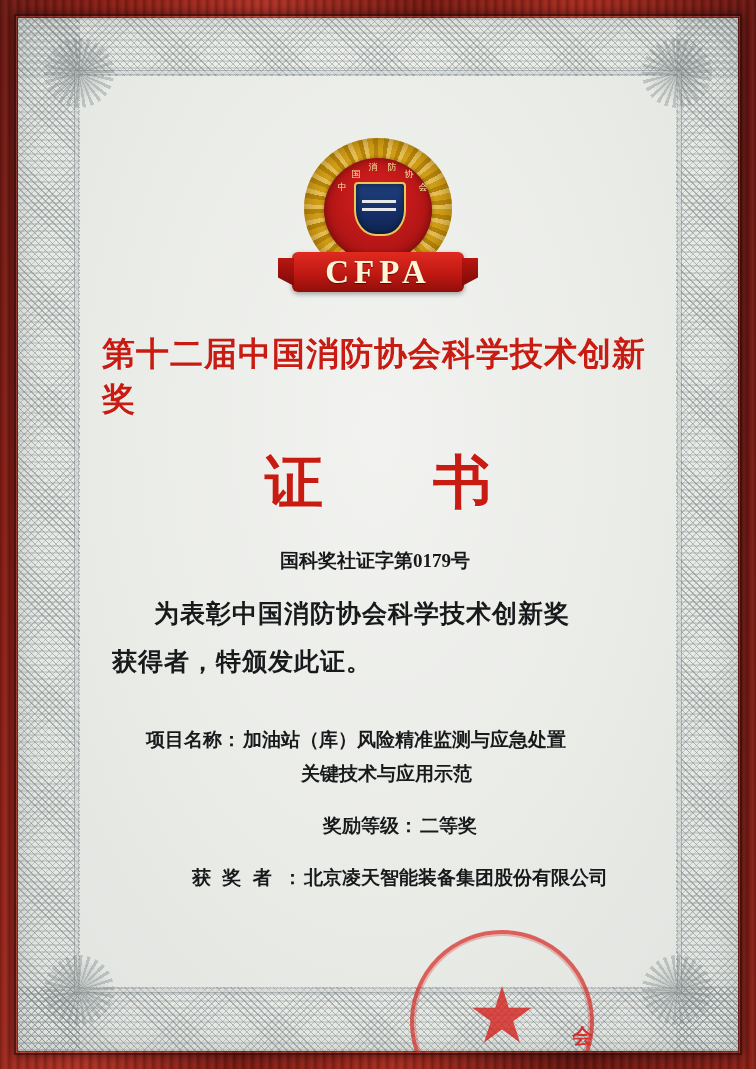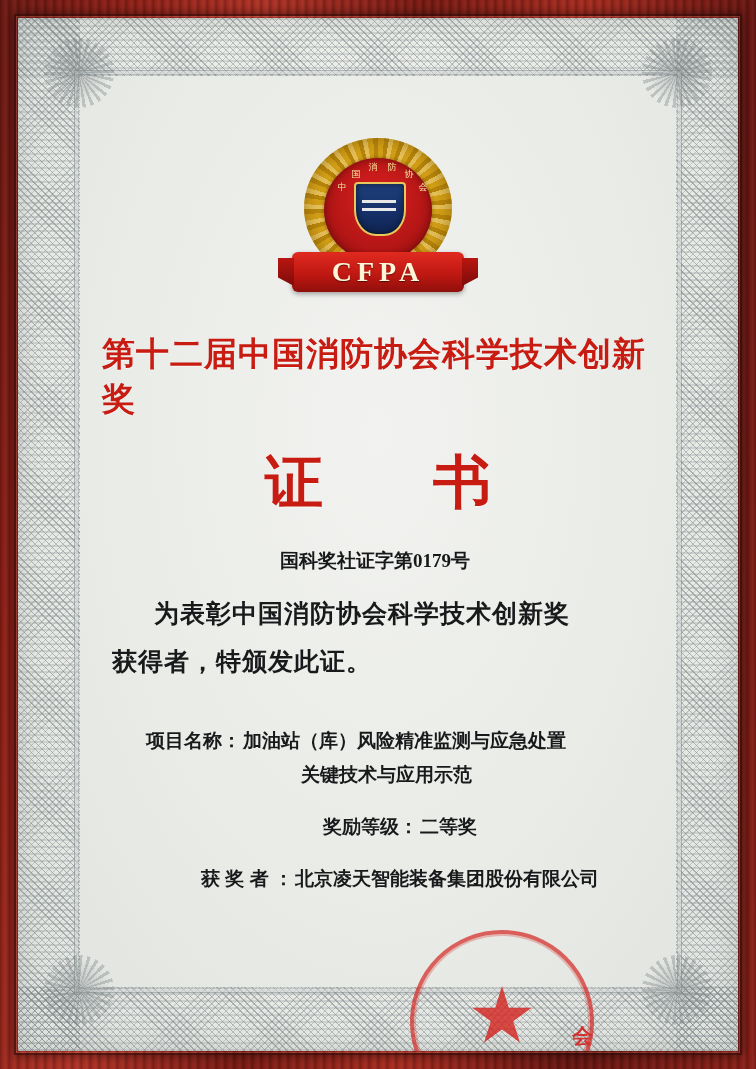--- a/index.html
+++ b/index.html
@@ -165,21 +165,21 @@
   .emblem .banner {
     position: absolute;
     left: 12px; bottom: 4px;
     width: 172px; height: 40px;
     background: linear-gradient(180deg, #e02a20 0%, #bc1711 60%, #8f0f0b 100%);
     border-radius: 6px;
     box-shadow: 0 2px 5px rgba(0,0,0,0.35);
     color: #fff6d8;
     font-family: "Liberation Serif", serif;
     font-weight: bold;
-    font-size: 28px;
+    font-size: 33px;
     letter-spacing: 5px;
     text-align: center;
     line-height: 40px;
     text-shadow: 0 1px 1px rgba(0,0,0,0.5);
   }
   .emblem .banner::before,
   .emblem .banner::after {
     content: "";
     position: absolute;
     top: 6px;
@@ -228,21 +228,21 @@
     font-weight: bold;
     color: #18191b;
     line-height: 48px;
     letter-spacing: 1px;
   }
   .statement .l1 { padding-left: 52px; }
   .statement .l2 { padding-left: 10px; }
 
   .fields {
     margin-top: 38px;
-    font-family: Liberation Sans, sans-serif;
+    font-family: Liberation Mono, monospace;
     font-size: 19px;
     font-weight: bold;
     color: #18191b;
     line-height: 34px;
   }
   .field-row { display: flex; padding-left: 44px; }
   .field-label { white-space: nowrap; }
   .field-value { margin-left: 2px; }
   .field-value .cont { display: block; padding-left: 58px; }
   .field-row.spaced { margin-top: 18px; justify-content: center; }

